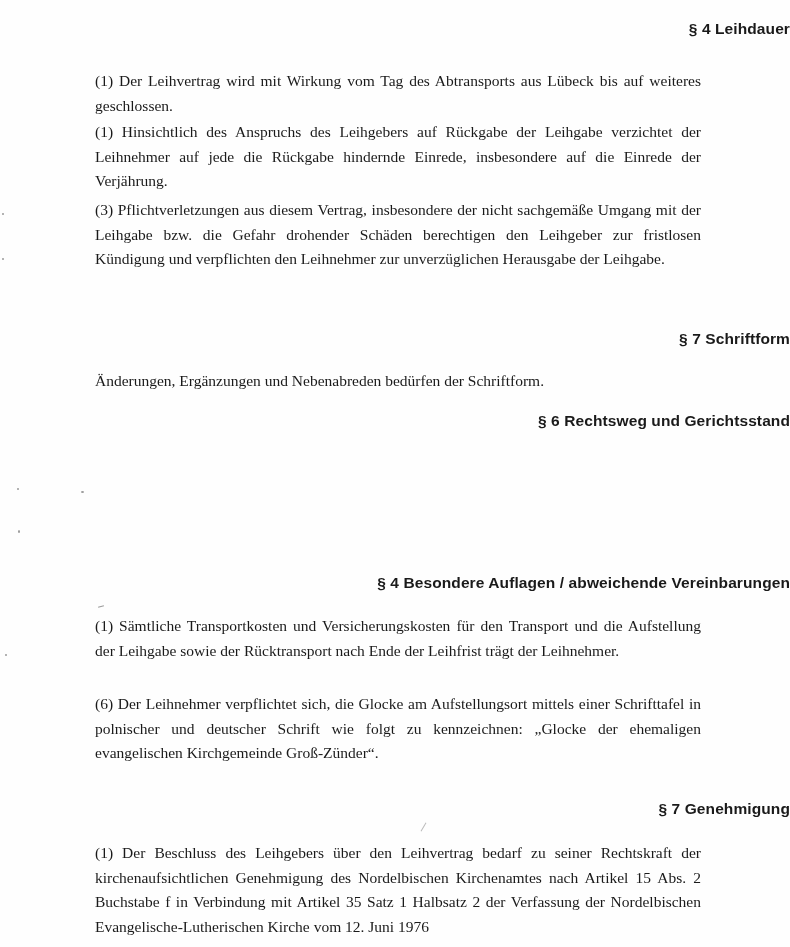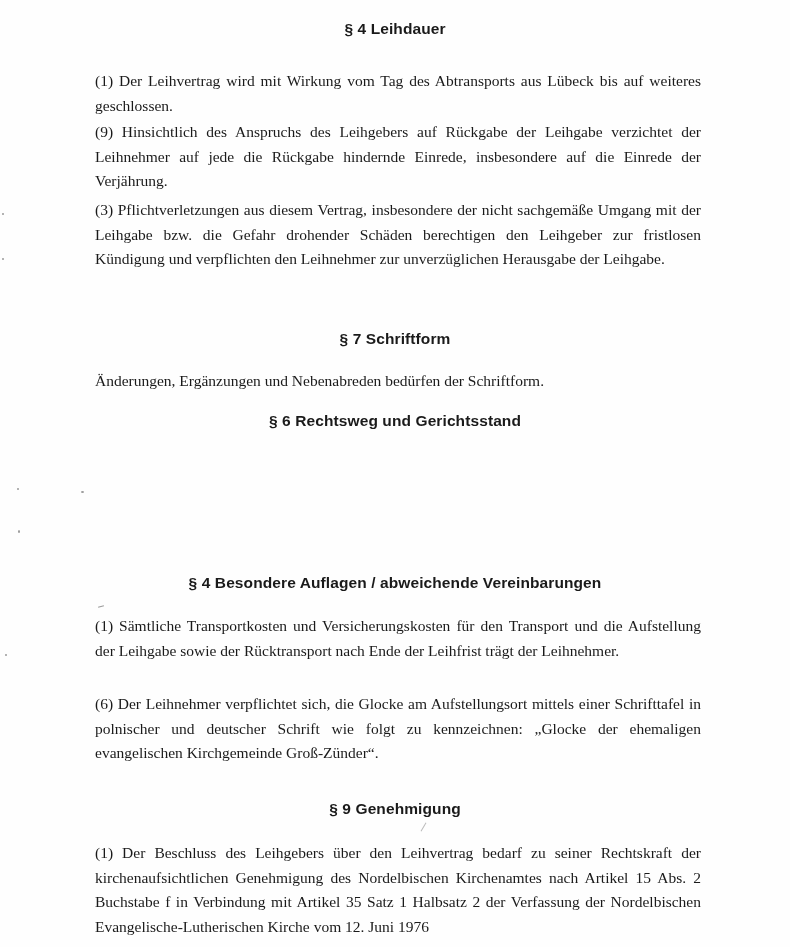--- a/index.html
+++ b/index.html
@@ -2,50 +2,50 @@
 <html><head>
   <meta charset="utf-8">
   <style>
     html, body { margin: 0; padding: 0; background: #ffffff; }
     body {
       width: 790px; height: 947px; overflow: hidden; position: relative;
       font-family: "Liberation Sans", sans-serif; color: #1a1a1a;
     }
     .page { position: absolute; left: 0; top: 0; width: 790px; height: 947px; background: #fefefe; }
     .heading {
-      position: absolute; left: 0; width: 790px; text-align: center;
+      position: absolute; left: 0; width: 790px; text-align: right;
       font-weight: bold; font-size: 15.5px; letter-spacing: 0.1px;
     }
     .para {
       position: absolute; left: 95px; width: 606px;
       font-size: 15.5px; line-height: 24.5px; text-align: justify;
       text-align-last: left; margin: 0; font-family: Liberation Serif, serif;
     }
     .speck { position: absolute; background: #9a9a9a; border-radius: 50%; }
   </style>
 </head>
 <body>
 
 <div class="page">
 
   <div class="heading" style="top:20px">§ 4 Leihdauer</div>
   <p class="para" style="top:69px">(1) Der Leihvertrag wird mit Wirkung vom Tag des Abtransports aus Lübeck bis auf weiteres geschlossen.</p>
-  <p class="para" style="top:120px">(9) Hinsichtlich des Anspruchs des Leihgebers auf Rückgabe der Leihgabe verzichtet der Leihnehmer auf jede die Rückgabe hindernde Einrede, insbesondere auf die Einrede der Verjährung.</p>
+  <p class="para" style="top:120px">(1) Hinsichtlich des Anspruchs des Leihgebers auf Rückgabe der Leihgabe verzichtet der Leihnehmer auf jede die Rückgabe hindernde Einrede, insbesondere auf die Einrede der Verjährung.</p>
   <p class="para" style="top:198px">(3) Pflichtverletzungen aus diesem Vertrag, insbesondere der nicht sachgemäße Umgang mit der Leihgabe bzw. die Gefahr drohender Schäden berechtigen den Leihgeber zur fristlosen Kündigung und verpflichten den Leihnehmer zur unverzüglichen Herausgabe der Leihgabe.</p>
 
   <div class="heading" style="top:330px">§ 7 Schriftform</div>
   <p class="para" style="top:369px">Änderungen, Ergänzungen und Nebenabreden bedürfen der Schriftform.</p>
 
   <div class="heading" style="top:412px">§ 6 Rechtsweg und Gerichtsstand</div>
 
   <div class="heading" style="top:574px">§ 4 Besondere Auflagen / abweichende Vereinbarungen</div>
   <p class="para" style="top:614px">(1) Sämtliche Transportkosten und Versicherungskosten für den Transport und die Aufstellung der Leihgabe sowie der Rücktransport nach Ende der Leihfrist trägt der Leihnehmer.</p>
   <p class="para" style="top:692px">(6) Der Leihnehmer verpflichtet sich, die Glocke am Aufstellungsort mittels einer Schrifttafel in polnischer und deutscher Schrift wie folgt zu kennzeichnen: „Glocke der ehemaligen evangelischen Kirchgemeinde Groß-Zünder“.</p>
 
-  <div class="heading" style="top:800px">§ 9 Genehmigung</div>
+  <div class="heading" style="top:800px">§ 7 Genehmigung</div>
   <p class="para" style="top:841px">(1) Der Beschluss des Leihgebers über den Leihvertrag bedarf zu seiner Rechtskraft der kirchenaufsichtlichen Genehmigung des Nordelbischen Kirchenamtes nach Artikel 15 Abs. 2 Buchstabe f in Verbindung mit Artikel 35 Satz 1 Halbsatz 2 der Verfassung der Nordelbischen Evangelische-Lutherischen Kirche vom 12. Juni 1976</p>
 
   <span class="speck" style="left:2px;top:213px;width:2px;height:2px"></span>
   <span class="speck" style="left:2px;top:258px;width:2px;height:2px"></span>
   <span class="speck" style="left:17px;top:488px;width:2px;height:2px"></span>
   <span class="speck" style="left:81px;top:491px;width:3px;height:2px"></span>
   <span class="speck" style="left:18px;top:530px;width:2px;height:3px"></span>
   <span class="speck" style="left:5px;top:654px;width:2px;height:2px"></span>
   <span class="speck" style="left:98px;top:606px;width:6px;height:1px;border-radius:0;transform:rotate(-15deg)"></span>
   <span class="speck" style="left:423px;top:822px;width:1px;height:10px;border-radius:0;transform:rotate(30deg);background:#bbb"></span>

